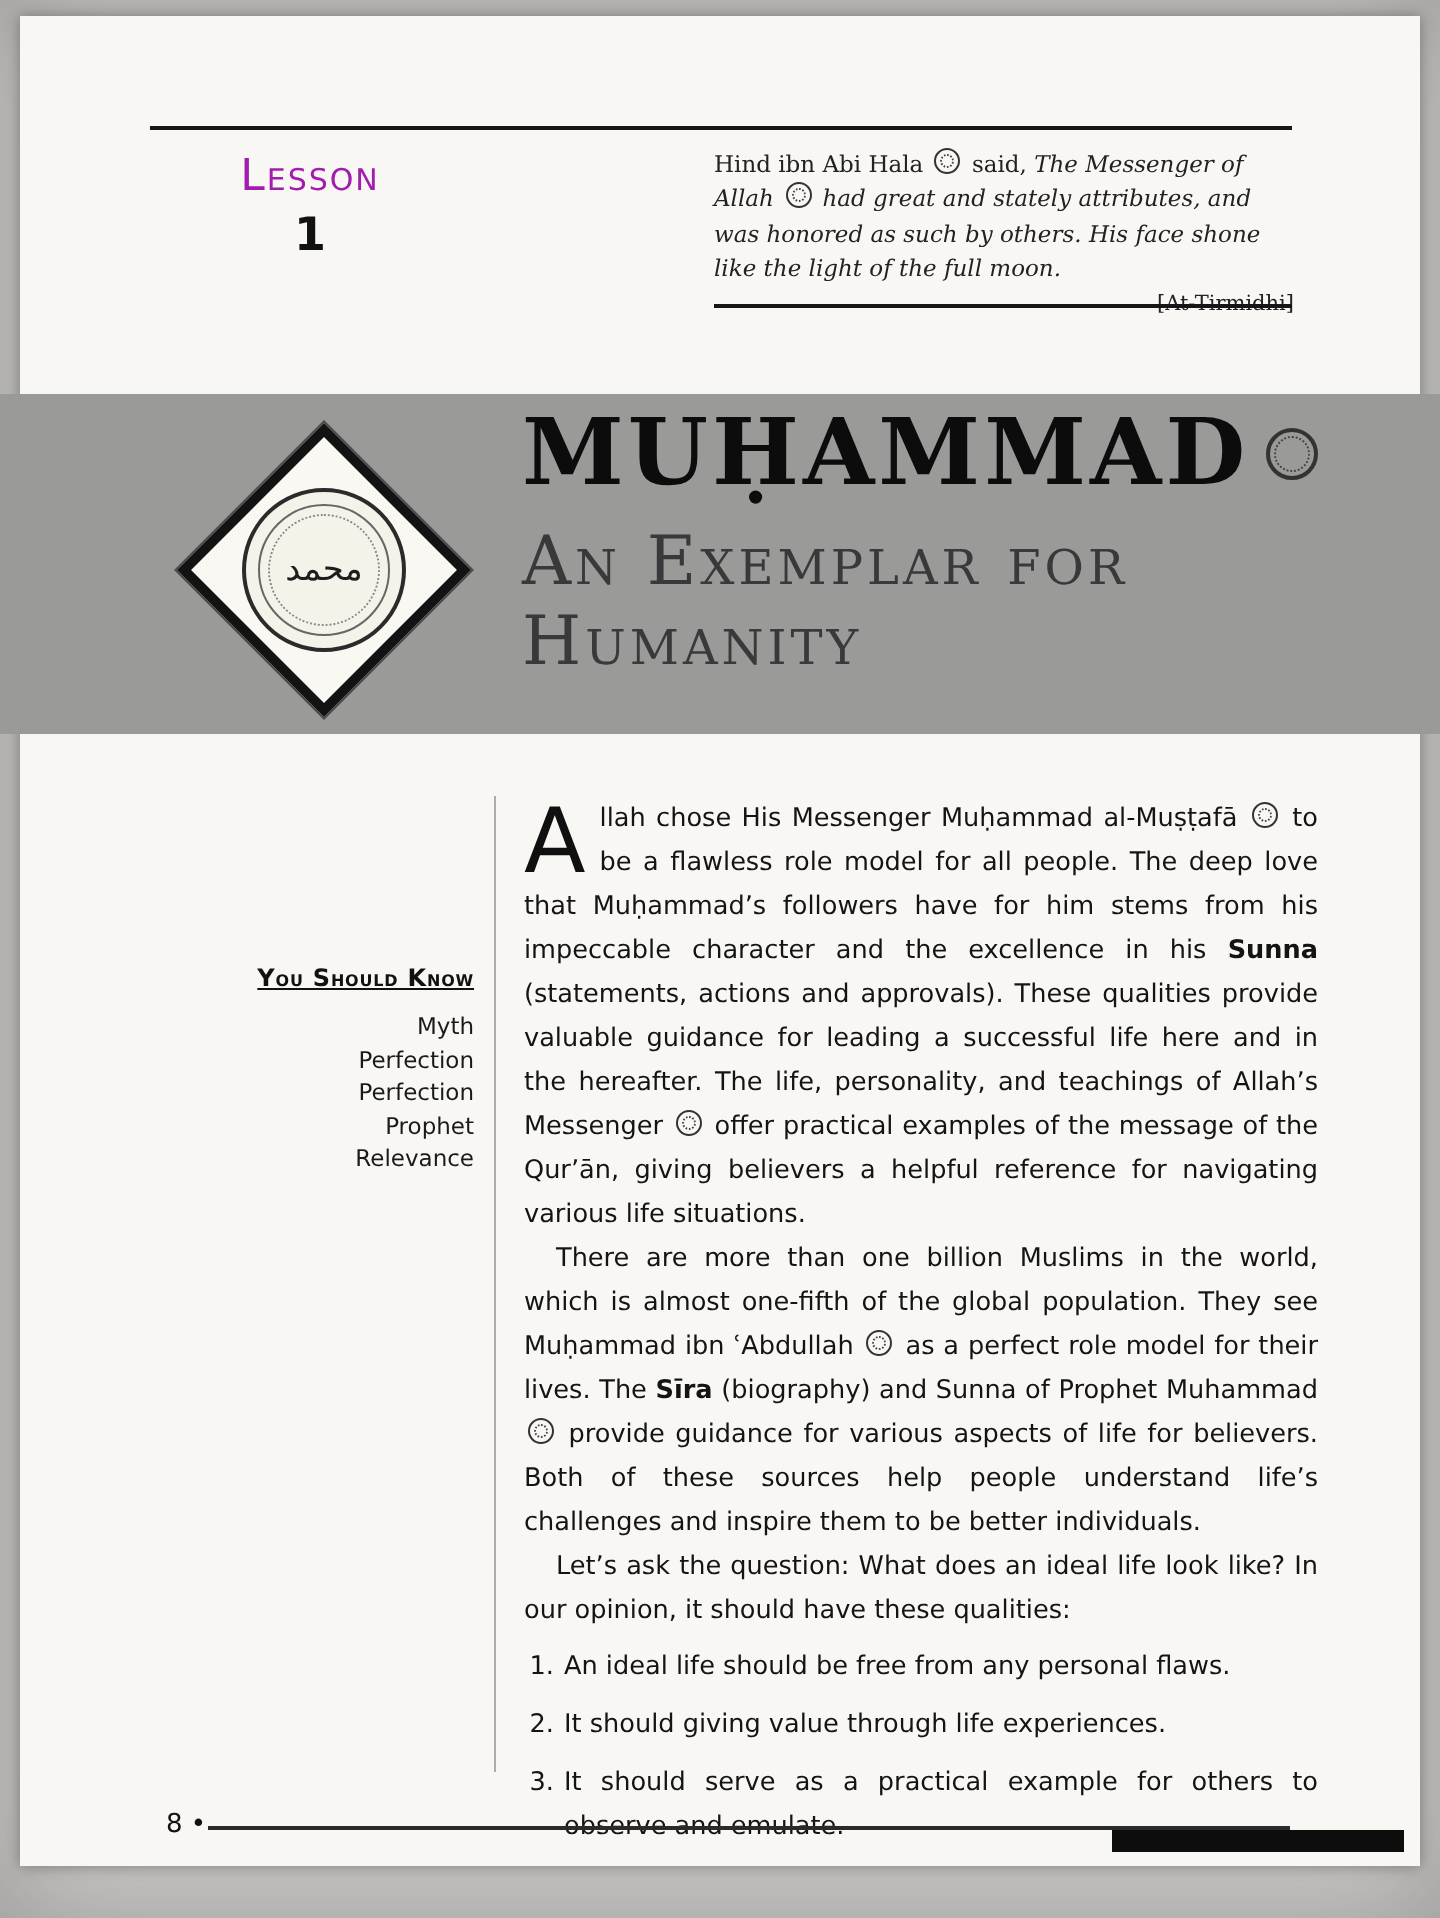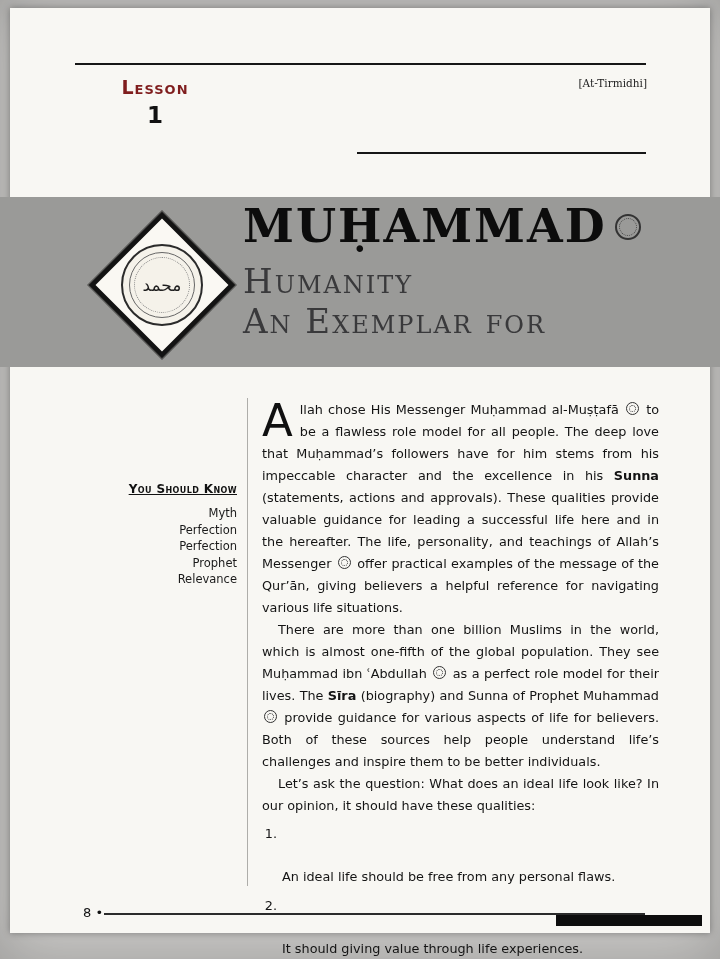--- a/index.html
+++ b/index.html
@@ -5,21 +5,21 @@
   html,body{margin:0;padding:0;}
   body{width:720px;height:959px;background:#c9c8c6;position:relative;overflow:hidden;
        font-family:"DejaVu Sans",sans-serif;color:#1c1c1c;}
   .canvas{position:absolute;inset:0;box-shadow:inset 0 0 60px rgba(0,0,0,.22);}
   .page{position:absolute;left:10px;right:10px;top:8px;bottom:26px;background:#f8f7f3;
         box-shadow:0 0 7px rgba(0,0,0,.35);}
 
   
   .top-rule{position:absolute;left:75px;top:63px;width:571px;height:2px;background:#161616;}
   .lesson{position:absolute;left:100px;top:76px;width:110px;text-align:center;}
-  .lesson-label{font-variant:small-caps;font-weight:bold;font-size:19px;letter-spacing:1px;color:#7f1d1d;}
+  .lesson-label{font-variant:small-caps;font-weight:normal;font-size:22px;letter-spacing:1px;color:#a21caf;}
   .lesson-number{font-size:23px;font-weight:bold;margin-top:4px;color:#111;}
   .quote{position:absolute;left:357px;top:74px;width:290px;font-family:"DejaVu Serif",serif;
          font-size:11.5px;line-height:1.5;color:#222;text-align:left;}
   .quote .i{font-style:italic;}
   .quote-attr{text-align:right;font-size:10.5px;margin-top:2px;font-family:"DejaVu Serif",serif;color:#222;}
   .quote-rule{position:absolute;left:357px;top:152px;width:289px;height:2px;background:#161616;}
 
   
   .seal{display:inline-block;width:11px;height:11px;margin:0 2px;vertical-align:-1px;
         border:1px solid #333;border-radius:50%;position:relative;}
@@ -30,21 +30,21 @@
   
   .banner{position:absolute;left:0;right:0;top:197px;height:170px;background:#9a9a98;z-index:3;}
   .diamond{position:absolute;left:110px;top:36px;width:94px;height:94px;background:#faf8f3;
            border:5px solid #131313;transform:rotate(45deg);display:flex;align-items:center;
            justify-content:center;box-shadow:0 0 0 1px #4a4a48;}
   .medallion{width:78px;height:78px;border:2px solid #2b2b2b;border-radius:50%;background:#f5f2ea;
              display:flex;align-items:center;justify-content:center;position:relative;transform:rotate(-45deg);}
   .medallion::before{content:"";position:absolute;inset:6px;border:1px solid #666;border-radius:50%;}
   .medallion::after{content:"";position:absolute;inset:11px;border:1px dotted #888;border-radius:50%;}
   .logo-text{font-size:17px;color:#1d1d1d;position:relative;z-index:1;font-family:"DejaVu Sans",sans-serif;}
-  .title-wrap{position:absolute;left:243px;top:2px;}
+  .title-wrap{position:absolute;left:261px;top:2px;}
   .title{margin:0;font-family:"DejaVu Serif",serif;font-weight:bold;font-size:46px;letter-spacing:2px;
          color:#0c0c0c;white-space:nowrap;}
   .subtitle{margin-top:8px;font-family:"DejaVu Serif",serif;font-variant:small-caps;font-size:34px;
             line-height:40px;letter-spacing:2px;color:#39393b;}
 
   
   .sidebar{position:absolute;left:72px;top:482px;width:165px;text-align:right;}
   .sidebar-heading{font-variant:small-caps;font-weight:bold;font-size:12px;letter-spacing:.4px;
                    text-decoration:underline;color:#111;margin-bottom:9px;}
   .sidebar-item{font-size:11.5px;line-height:16.5px;color:#1a1a1a;margin-left:22px;}
@@ -54,54 +54,55 @@
   .bodycol{position:absolute;left:262px;top:399px;width:397px;font-size:12.8px;line-height:22px;
            text-align:justify;color:#141414;}
   .bodycol p{margin:0;}
   .indent{text-indent:16px;}
   .dropcap{float:left;font-size:45px;line-height:37px;padding:3px 7px 0 0;color:#101010;}
   .b{font-weight:bold;}
   .i{font-style:italic;}
   .qlist{margin-top:6px;}
   .qitem{display:flex;margin-bottom:7px;}
   .qnum{min-width:15px;margin-right:5px;text-align:right;flex:0 0 auto;}
-  .qtext{flex:1;text-align:justify;margin-top:43px;}
+  .qtext{flex:1;text-align:justify;}
 
   
   .pageno{position:absolute;left:83px;top:905px;font-size:13px;color:#111;}
   .foot-rule{position:absolute;left:104px;top:913px;width:541px;height:2px;background:#2b2b2b;}
   .foot-bar{position:absolute;left:556px;top:915px;width:146px;height:11px;background:#0d0d0d;}
 </style>
 </head>
 <body>
 
 <div class="canvas">
   <div class="page"></div>
 
   <div class="top-rule"></div>
   <div class="lesson">
     <div class="lesson-label">Lesson</div>
     <div class="lesson-number">1</div>
   </div>
   <div class="quote">
+    <div class="quote-text"><span>Hind ibn Abi Hala </span><span class="seal"></span><span> said, </span><span class="i">The Messenger of Allah </span><span class="seal"></span><span class="i"> had great and stately attributes, and was honored as such by others. His face shone like the light of the full moon.</span></div>
     <div class="quote-attr">[At-Tirmidhi]</div>
   </div>
   <div class="quote-rule"></div>
 
   <div class="banner">
     <div class="diamond">
       <div class="medallion">
         <span class="logo-text">محمد</span>
       </div>
     </div>
     <div class="title-wrap">
       <h1 class="title"><span>MUḤAMMAD</span><span class="seal seal-lg"></span></h1>
       <div class="subtitle">
+        <div>An Exemplar for</div>
         <div>Humanity</div>
-        <div>An Exemplar for</div>
       </div>
     </div>
   </div>
 
   <div class="sidebar">
     <div class="sidebar-heading">You Should Know</div>
     <div class="sidebar-item">Myth</div>
     <div class="sidebar-item">Perfection</div>
     <div class="sidebar-item">Perfection</div>
     <div class="sidebar-item">Prophet</div>

